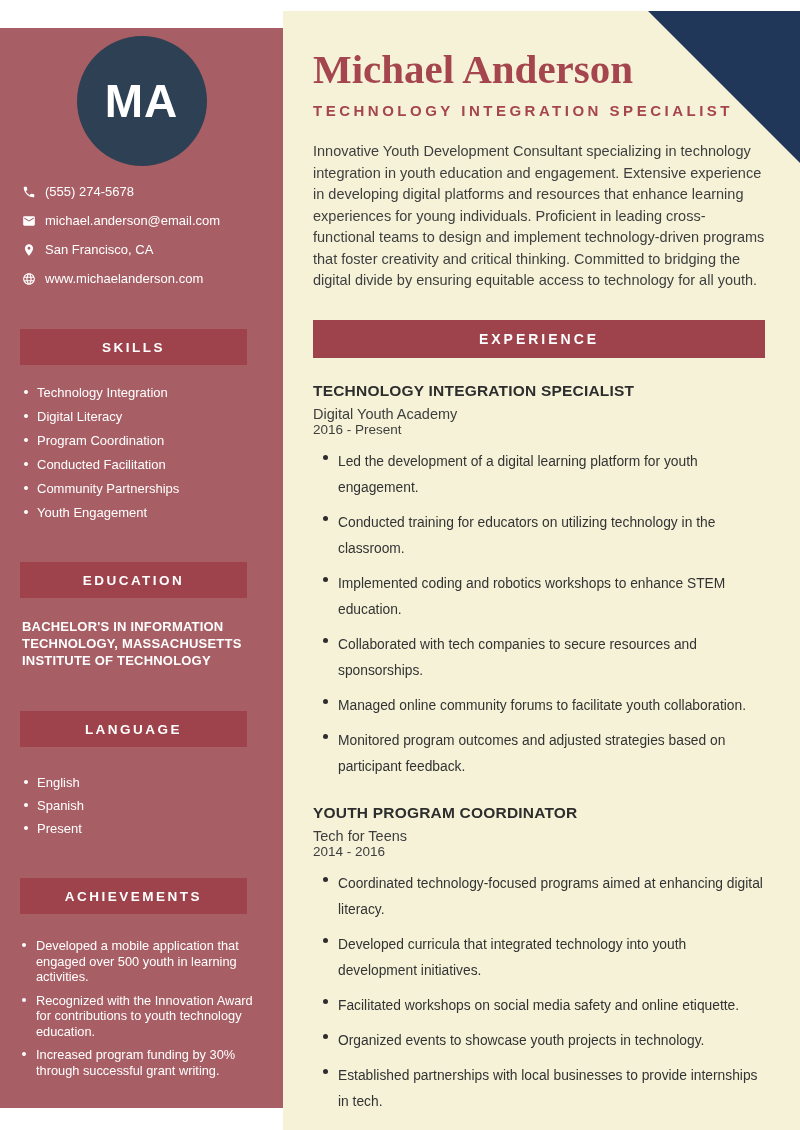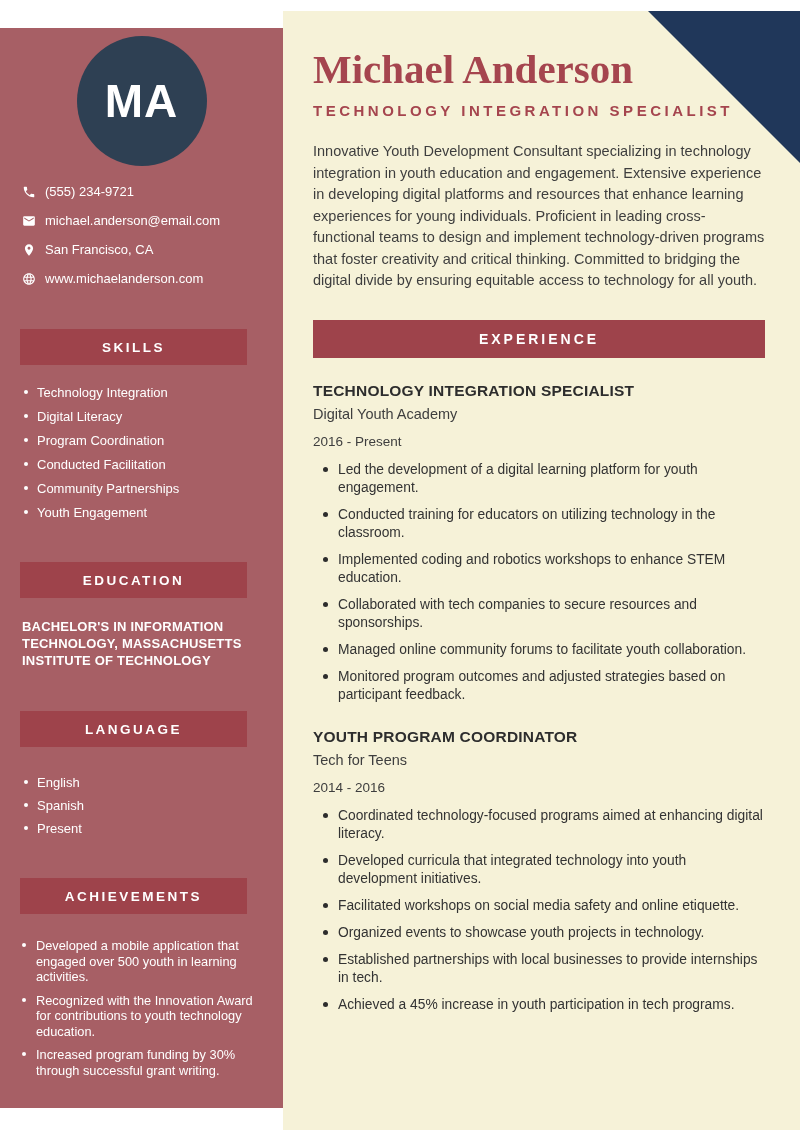--- a/index.html
+++ b/index.html
@@ -43,44 +43,44 @@
      font-size:41px;line-height:1.1;color:#a5454e;}
   .subtitle{margin-top:10px;font-size:15px;font-weight:700;letter-spacing:3.5px;color:#a5454e;}
   .summary{margin:22px 0 0 0;font-size:14.5px;line-height:21.5px;color:#3e3e3e;}
 
   .xband{margin-top:28px;height:38px;background:#9e434b;display:flex;align-items:center;justify-content:center;}
   .xband span{color:#fff;font-size:14px;font-weight:700;letter-spacing:3px;}
 
   .job{margin-top:24px;}
   .job h2{margin:0;font-size:15.5px;font-weight:700;color:#2d2d2d;letter-spacing:0.2px;}
   .company{margin-top:6px;font-size:14.5px;color:#3e3e3e;}
-  .dates{margin-top:12px;font-size:13.5px;color:#3e3e3e;}
+  .dates{margin-top:0;font-size:13.5px;color:#3e3e3e;}
   .jbullets{margin:12px 0 0 0;padding:0 0 0 10px;}
-  .jbullets li{position:relative;padding-left:15px;margin-bottom:9px;font-size:13.8px;line-height:18px;color:#333;}
+  .jbullets li{position:relative;padding-left:15px;margin-bottom:9px;font-size:13.8px;line-height:26px;color:#333;}
   .jbullets li::before{content:"";position:absolute;left:0;top:6px;width:5px;height:5px;border-radius:50%;background:#2d2d2d;}
 </style>
 </head>
 <body>
 
 <div class="page">
 
   <div class="sidebar">
 
     <div class="avatar">
       <span>MA</span>
     </div>
 
     <ul class="contact">
       <li>
         <span class="cicon">
           <svg viewBox="0 0 24 24">
               <path d="M6.62 10.79c1.44 2.83 3.76 5.14 6.59 6.59l2.2-2.2c.27-.27.67-.36 1.02-.24 1.12.37 2.33.57 3.57.57.55 0 1 .45 1 1V20c0 .55-.45 1-1 1-9.39 0-17-7.61-17-17 0-.55.45-1 1-1h3.5c.55 0 1 .45 1 1 0 1.25.2 2.45.57 3.57.11.35.03.74-.25 1.02l-2.2 2.2z"></path>
             </svg>
         </span>
-        <span>(555) 234-9721</span>
+        <span>(555) 274-5678</span>
       </li>
       <li>
         <span class="cicon">
           <svg viewBox="0 0 24 24">
               <path d="M20 4H4c-1.1 0-1.99.9-1.99 2L2 18c0 1.1.9 2 2 2h16c1.1 0 2-.9 2-2V6c0-1.1-.9-2-2-2zm0 4-8 5-8-5V6l8 5 8-5v2z"></path>
             </svg>
         </span>
         <span>michael.anderson@email.com</span>
       </li>
       <li>

